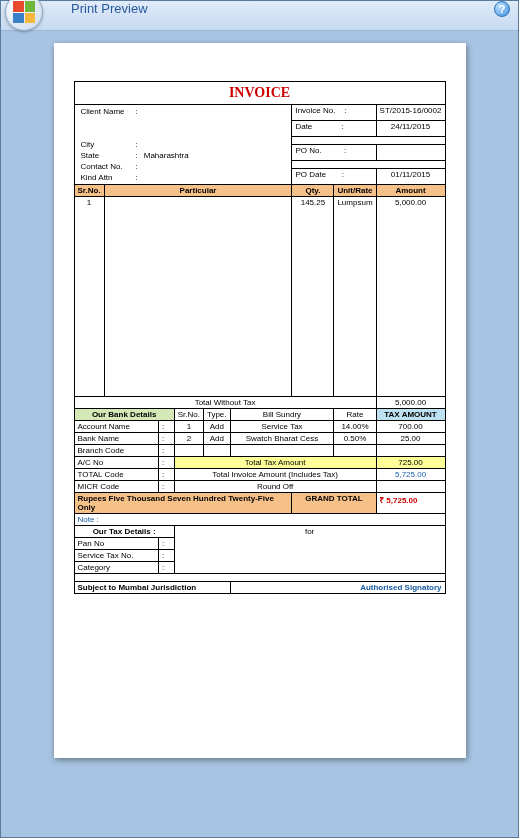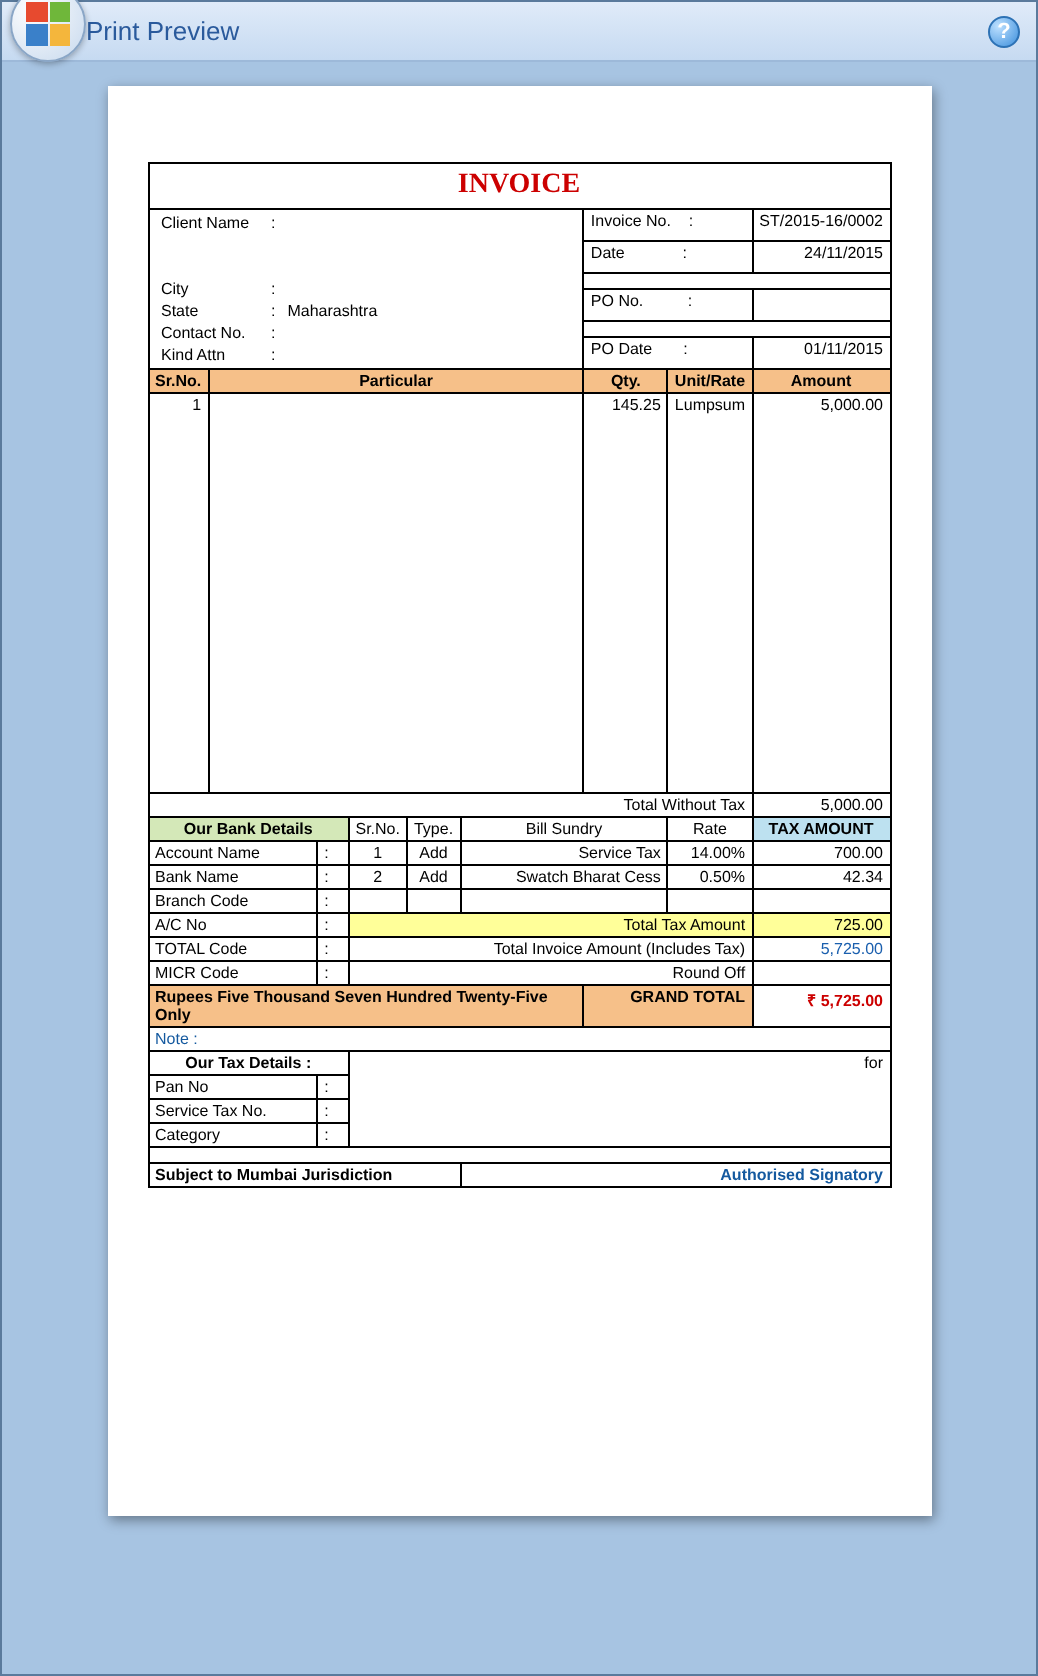--- a/index.html
+++ b/index.html
@@ -7,21 +7,21 @@
 
 
 .window { width: 519px; height: 838px; background: #d4e4f7; border: 1px solid #5a7a9c; position: relative; display: flex; flex-direction: column; }
 .titlebar { height: 28px; background: linear-gradient(to bottom, #fdfdfe 0%, #e8eef7 45%, #cfdef0 46%, #e3ecf7 100%); border-bottom: 1px solid #8ba4c4; display: flex; align-items: center; position: relative; }
 .titlebar-title { position: absolute; left: 50%; transform: translateX(-50%); font-size: 12px; color: #333; }
 .win-controls { position: absolute; right: 2px; top: 0; display: flex; }
 .win-btn { width: 28px; height: 18px; margin-left: 1px; border: 1px solid #6b8aae; border-top: none; border-radius: 0 0 3px 3px; display: flex; align-items: center; justify-content: center; font-size: 10px; color: #333; background: linear-gradient(to bottom,#e8f0fb,#c2d7ef); cursor: pointer; }
 .win-btn.max { width: 26px; }
 .win-btn.close { width: 44px; background: linear-gradient(to bottom,#f5a6a0,#e1543f 45%,#d6290c 46%,#ee8270); border-color:#a13a2a; color:#fff; font-weight:bold; }
 
-.ribbon-area { height: 30px; background: linear-gradient(to bottom,#e0ebf9,#c6daf1); display:flex; align-items:center; padding: 0 8px 0 4px; gap:0; border-bottom:1px solid #9db9d9; }
+.ribbon-area { height: 30px; background: linear-gradient(to bottom,#e0ebf9,#c6daf1); display:flex; padding: 0 8px 0 4px; gap:28px; border-bottom:1px solid #9db9d9; }
 .office-btn { width: 38px; height: 38px; border-radius: 50%; background: radial-gradient(circle at 30% 30%, #fefefe, #c7d9ee); border:1px solid #8aa6c6; margin-top:-8px; display:flex; align-items:center; justify-content:center; position:relative; z-index:2; box-shadow: 0 1px 3px rgba(0,0,0,.3); }
 .office-logo { width:22px; height:22px; display:grid; grid-template-columns:1fr 1fr; grid-template-rows:1fr 1fr; gap:1px; }
 .office-logo span:nth-child(1){background:#e74a2f;} .office-logo span:nth-child(2){background:#6fb73a;} .office-logo span:nth-child(3){background:#3a80c9;} .office-logo span:nth-child(4){background:#f4b63c;}
 .ribbon-label { color:#2a5a9c; font-size: 13px; }
 .help-btn { margin-left:auto; width:16px; height:16px; border-radius:50%; background:radial-gradient(circle at 30% 30%,#bde0ff,#3c8fdc); color:#fff; font-size:11px; font-weight:bold; display:flex; align-items:center; justify-content:center; border:1px solid #2d72b5; cursor:pointer; }
 
 .preview-area { flex:1; background: #a7c4e2; padding: 12px; display:flex; align-items:flex-start; justify-content:center; overflow:auto; }
 .paper { width: 412px; height: 715px; background:#fff; box-shadow: 1px 2px 6px rgba(0,0,0,.4); padding: 38px 20px 20px 20px; font-size: 8px; color:#000; }
 
 .statusbar { height: 23px; background: linear-gradient(to bottom,#e3edf9,#cadcf0); border-top:1px solid #9db9d9; display:flex; align-items:center; font-size:11px; color:#2a4a70; padding: 0 6px; gap:8px; }
@@ -33,23 +33,23 @@
 
 
 table { border-collapse: collapse; width:100%; }
 td, th { border:1px solid #000; padding: 1px 3px; vertical-align:top; }
 .nb { border:none; }
 .invoice-title { text-align:center; font-weight:bold; color:#c00; font-size:14px; font-family: "Times New Roman", serif; padding:3px; }
 .hdr { background:#f6c089; font-weight:bold; text-align:center; }
 .bank-hdr { background:#d4e8b8; font-weight:bold; text-align:center; }
 .taxamt-hdr { background:#bde1f0; font-weight:bold; text-align:center; }
 .gt-row { background:#f6c089; font-weight:bold; }
-.gt-val { background:#fff; color:#c00; font-weight:bold; text-align:right;margin-left:44px; }
+.gt-val { background:#fff; color:#c00; font-weight:bold; text-align:left;margin-left:44px; }
 .yellow { background:#ffff99; }
-.tr { text-align:right; } .tc { text-align:center; }
+.tr { text-align:center; } .tc { text-align:center; }
 .sig { color:#14599f; font-weight:bold; text-align:right; }
 .noteblue { color:#14599f; font-weight:normal; }
 .items-body td { height: 200px; vertical-align:top; }
 </style>
 </head>
 <body>
 
 <div class="window">
 
 
@@ -170,21 +170,21 @@
           <td class="tr">14.00%</td>
           <td colspan="2" class="tr">700.00</td>
         </tr>
         <tr>
           <td colspan="2">Bank Name</td>
               <td>:</td>
           <td class="tc">2</td>
           <td class="tc">Add</td>
           <td colspan="2" class="tr">Swatch Bharat Cess</td>
           <td class="tr">0.50%</td>
-          <td colspan="2" class="tr">42.34</td>
+          <td colspan="2" class="tr">25.00</td>
         </tr>
         <tr>
           <td colspan="2">Branch Code</td>
               <td>:</td>
           <td></td>
               <td></td>
               <td colspan="2"></td>
               <td></td>
               <td colspan="2"></td>
         </tr>

